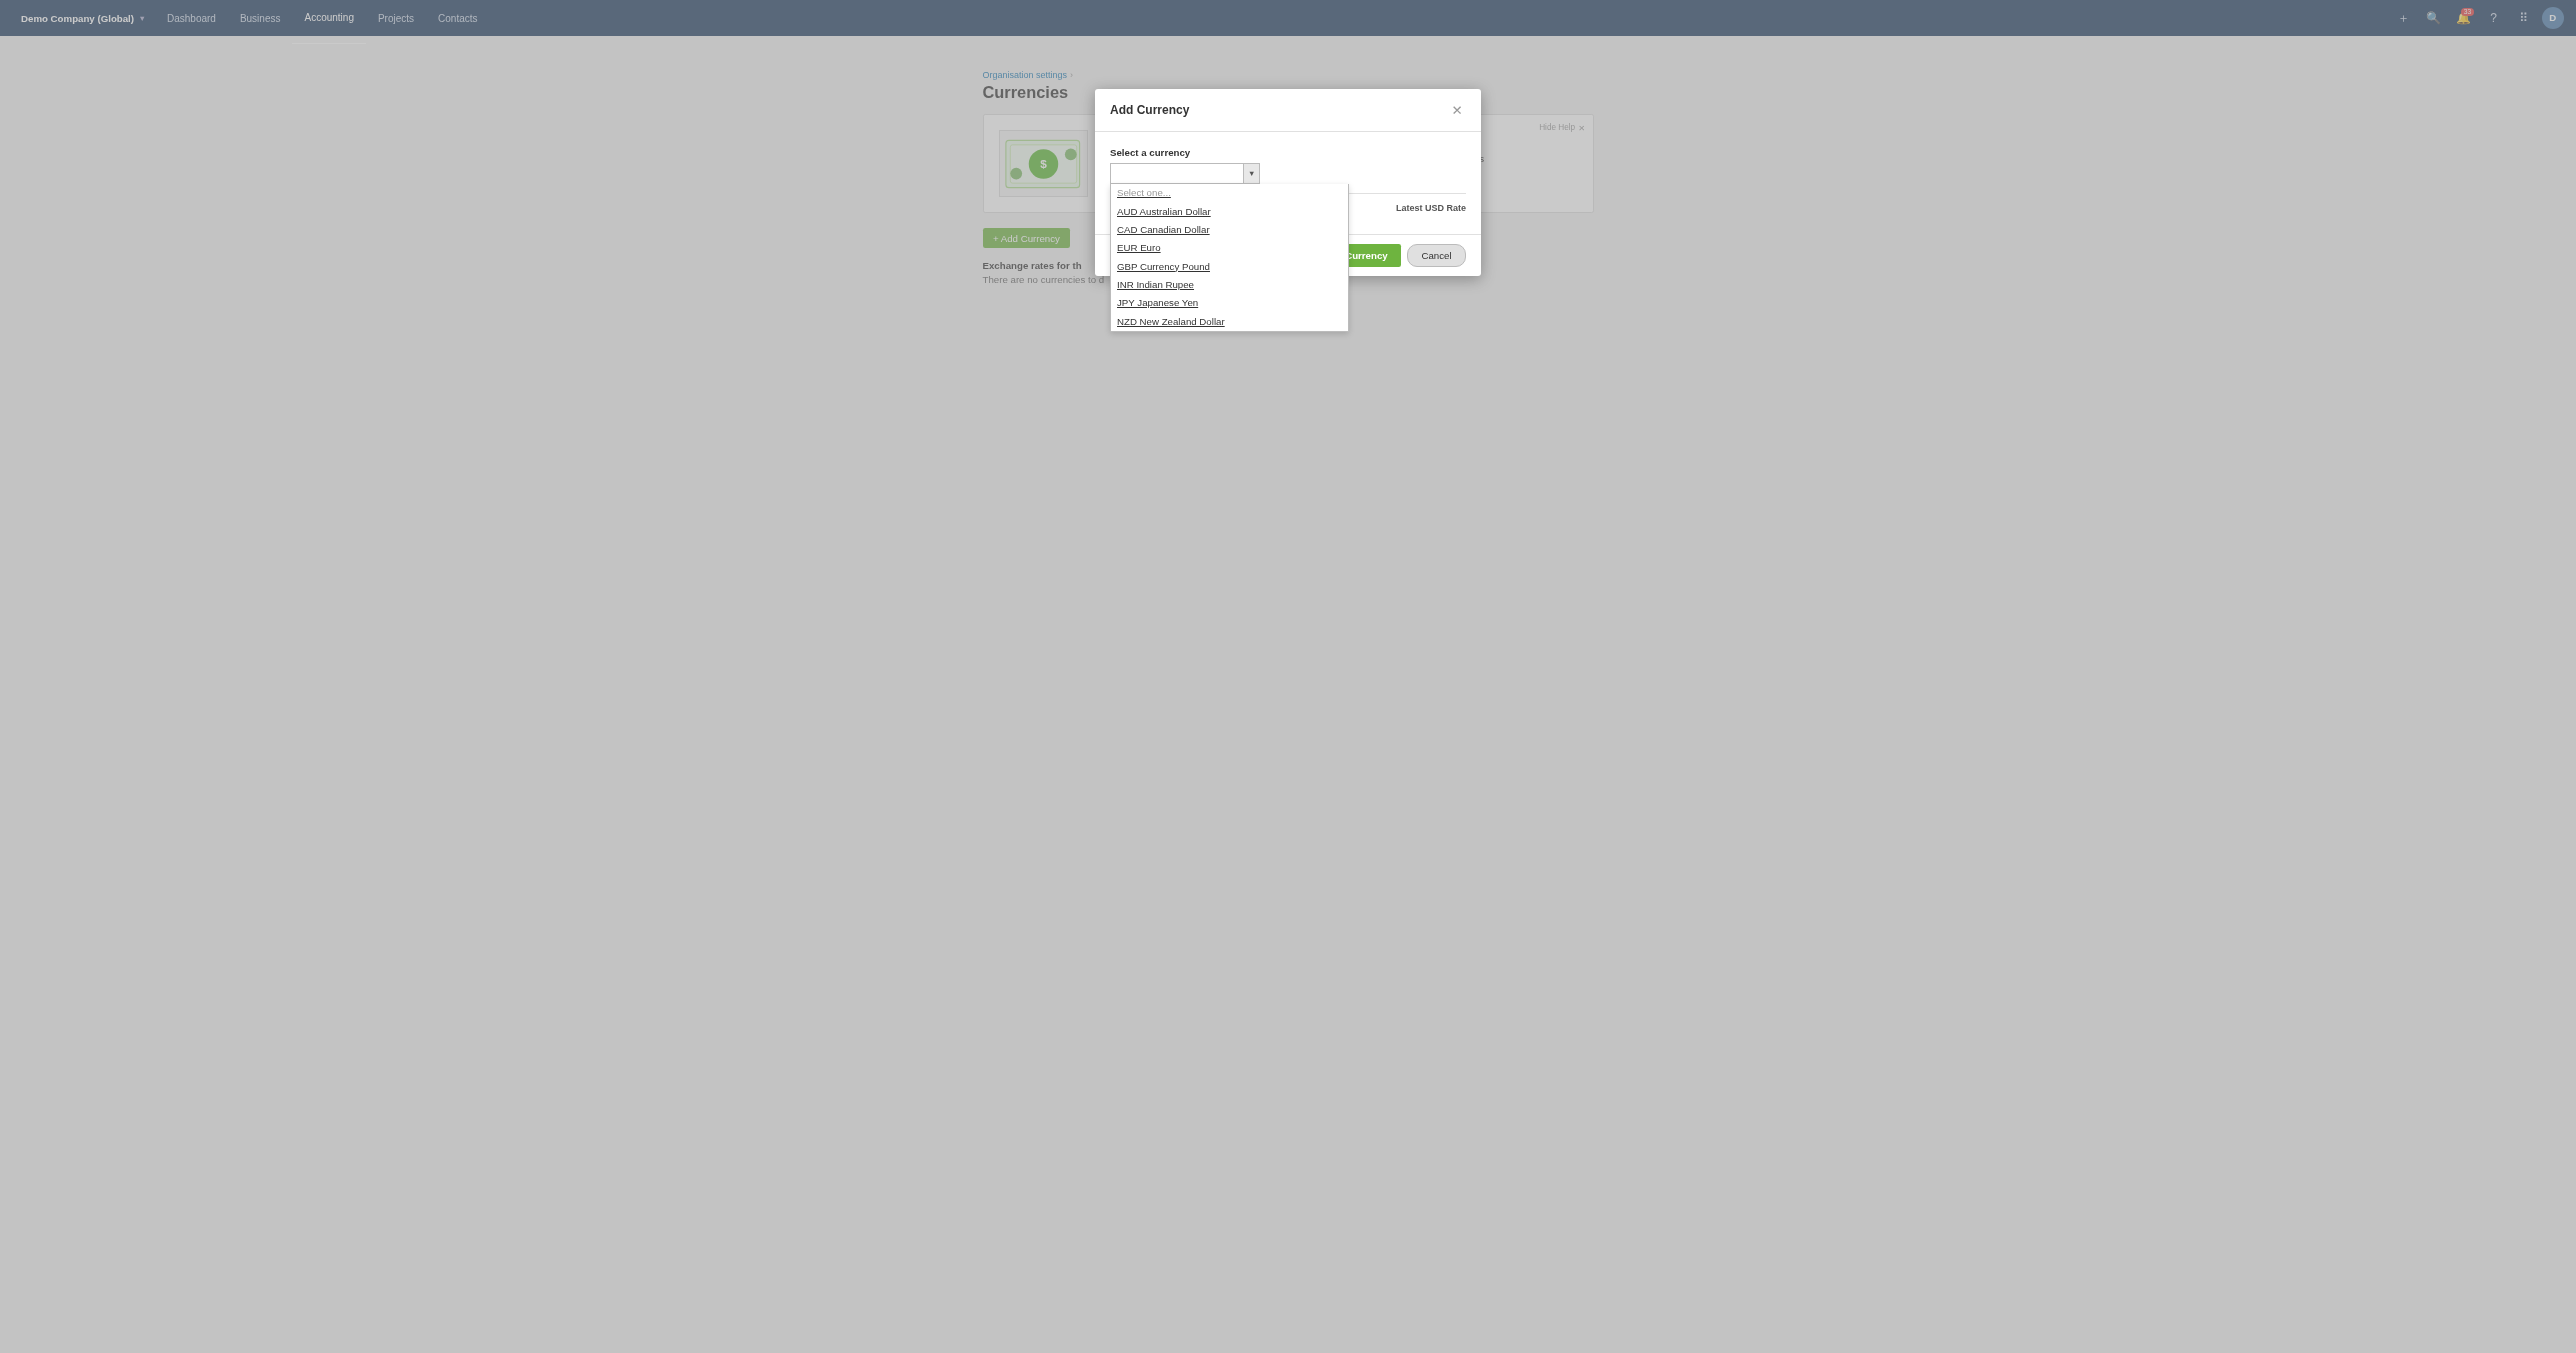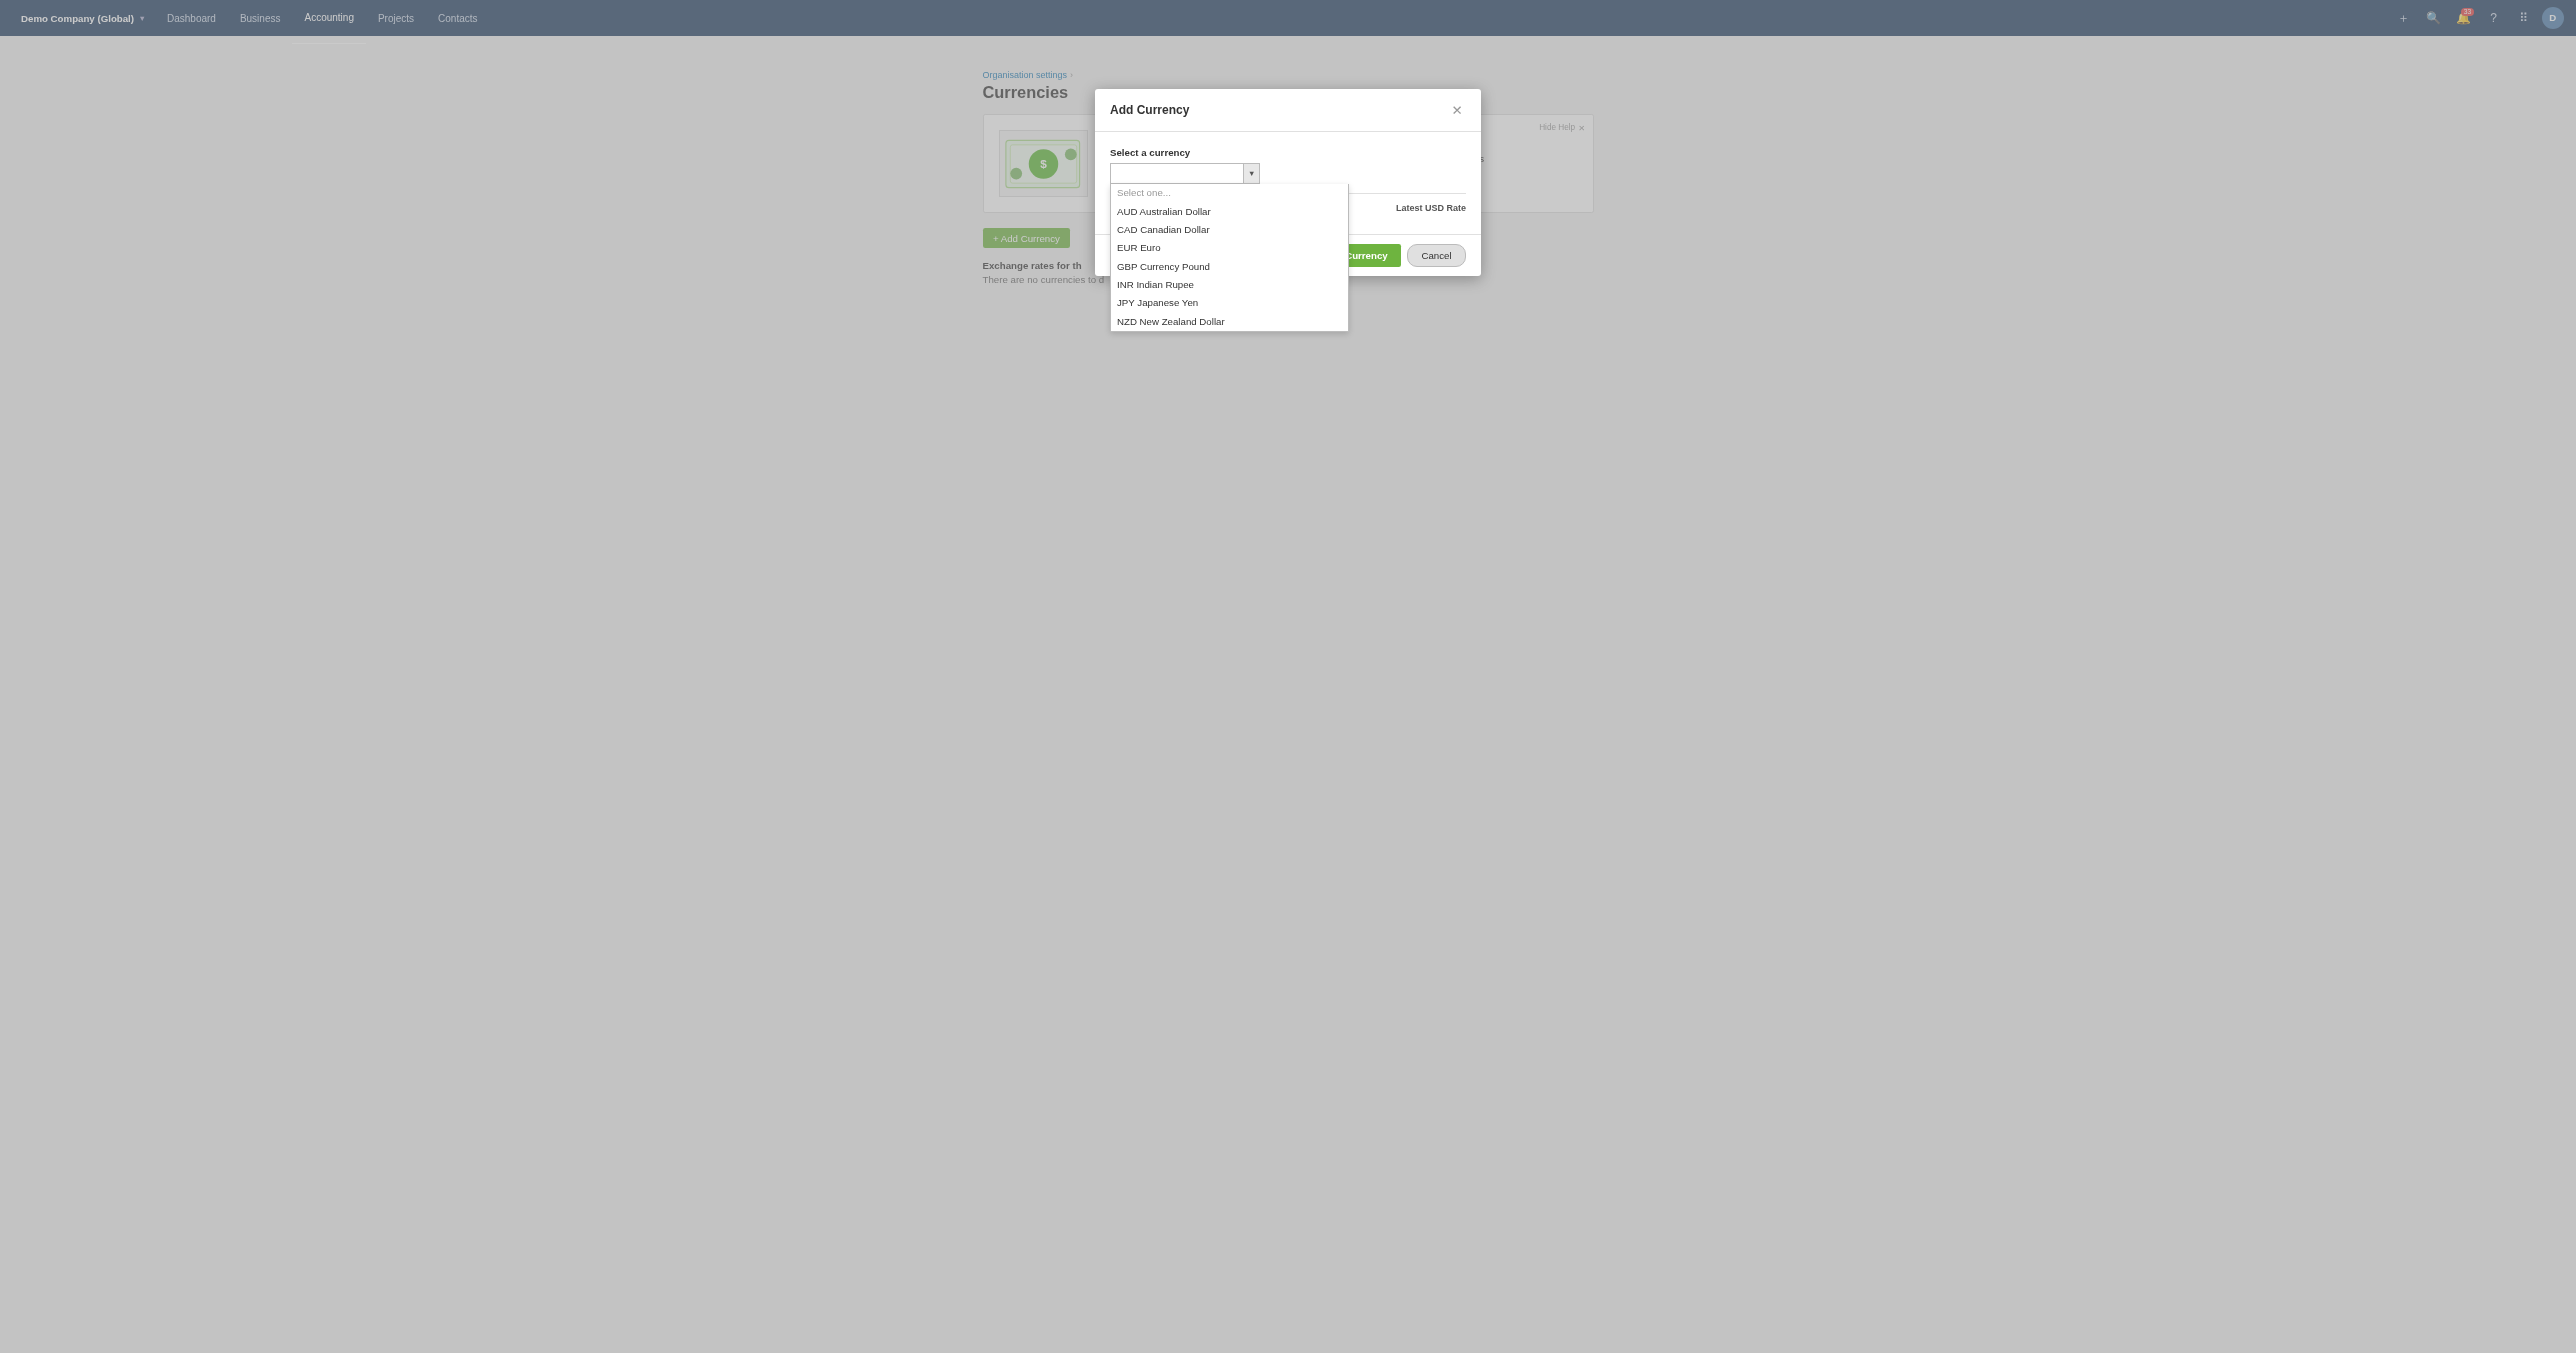--- a/index.html
+++ b/index.html
@@ -253,20 +253,21 @@
       top: 21px;
       left: 0;
       background: #fff;
       border: 0.7px solid #bbb;
       border-top: none;
       z-index: 200;
       width: 239px;
       max-height: 149px;
       overflow-y: auto;
       box-shadow: 0 1.5px 6px rgba(0,0,0,0.15);
+      text-decoration: underline;
     }
     .dropdown-item {
       padding: 3.7px 6px;
       font-size: 9.7px;
       cursor: pointer;
       white-space: nowrap;
     }
     .dropdown-item.placeholder { color: #999; }
 
     .rates-section {

